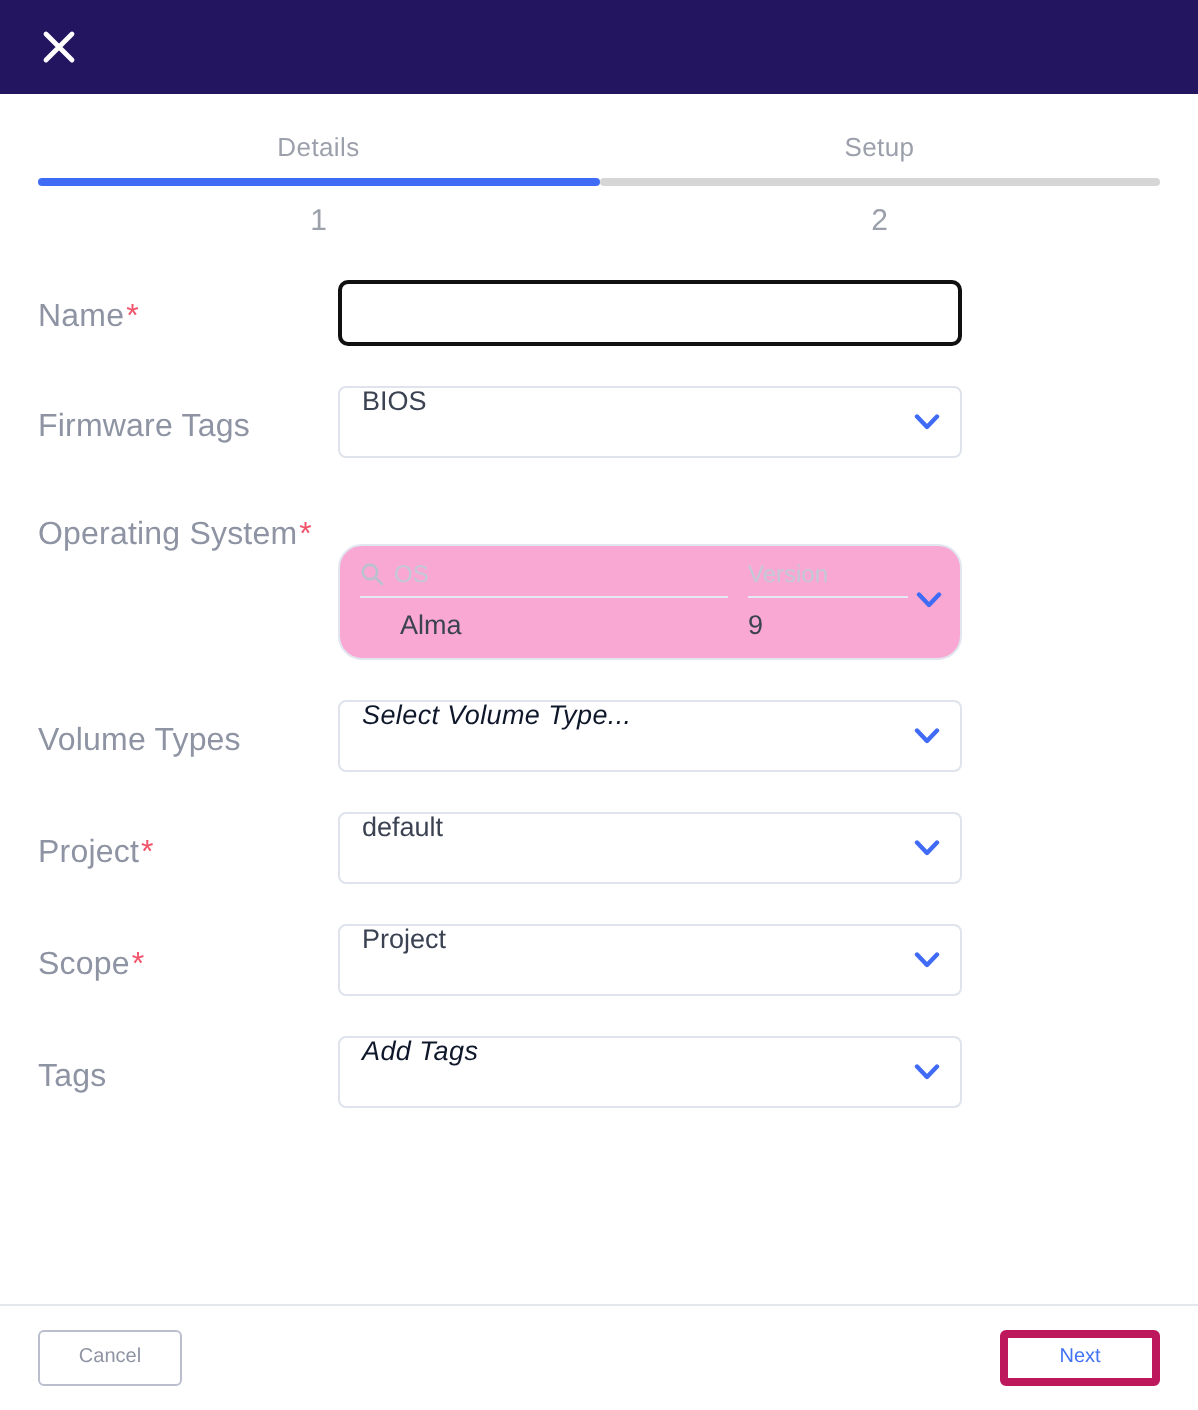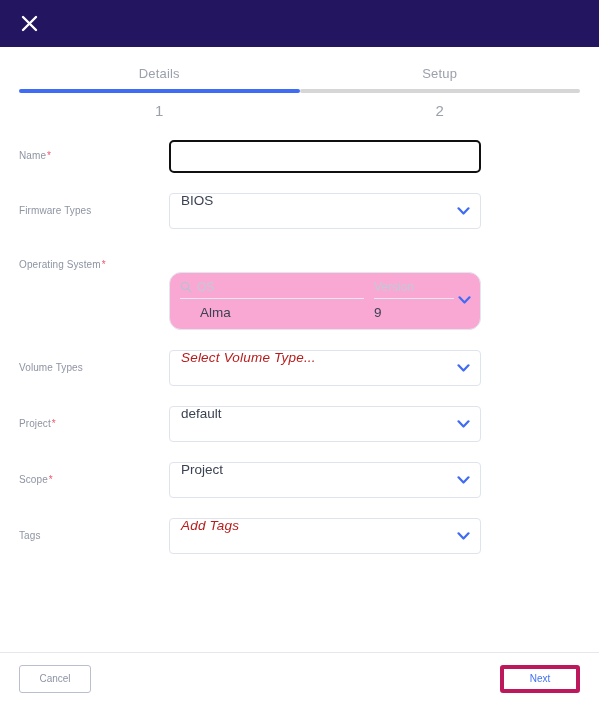--- a/index.html
+++ b/index.html
@@ -94,21 +94,21 @@
   }
   .field-row {
     display: flex;
     align-items: flex-start;
     padding: 0 19px;
     margin-bottom: 20px;
   }
   .field-label {
     width: 150px;
     flex: 0 0 150px;
-    font-size: 10px;
+    font-size: 16px;
     color: #8e94a3;
     padding-top: 11px;
     line-height: 1;
     letter-spacing: .1px;
   }
   .field-label.tall { padding-top: 13px; }
   .req { color: #f1556c; margin-left: 1px; }
 
   .field-control {
     flex: 0 0 312px;
@@ -145,21 +145,21 @@
     padding: 0 11px;
     cursor: pointer;
     position: relative;
   }
   .select-value {
     font-size: 13.5px;
     color: #3b4252;
     line-height: 1;
   }
   .select-value.placeholder {
-    color: #b91c1c;
+    color: #0f172a;
     font-style: italic;
     letter-spacing: .2px;
   }
   .chev {
     position: absolute;
     right: 10px;
     top: 50%;
     transform: translateY(-50%);
     display: flex;
   }
@@ -293,21 +293,21 @@
       <div class="field-label">
         <span>Name</span><span class="req">*</span>
       </div>
       <div class="field-control">
         <input class="txt-input focused" type="text" value="" placeholder="" style="">
       </div>
     </div>
 
 
     <div class="field-row">
-      <div class="field-label tall">Firmware Types</div>
+      <div class="field-label tall">Firmware Tags</div>
       <div class="field-control">
         <div class="select-box">
           <span class="select-value">BIOS</span>
           <span class="chev">
             <svg width="13" height="9" viewBox="0 0 13 9">
                 <path d="M1.5 1.8 L6.5 7 L11.5 1.8" fill="none" stroke="#3f6bf5" stroke-width="2.2" stroke-linecap="round" stroke-linejoin="round"></path>
               </svg>
           </span>
         </div>
       </div>

